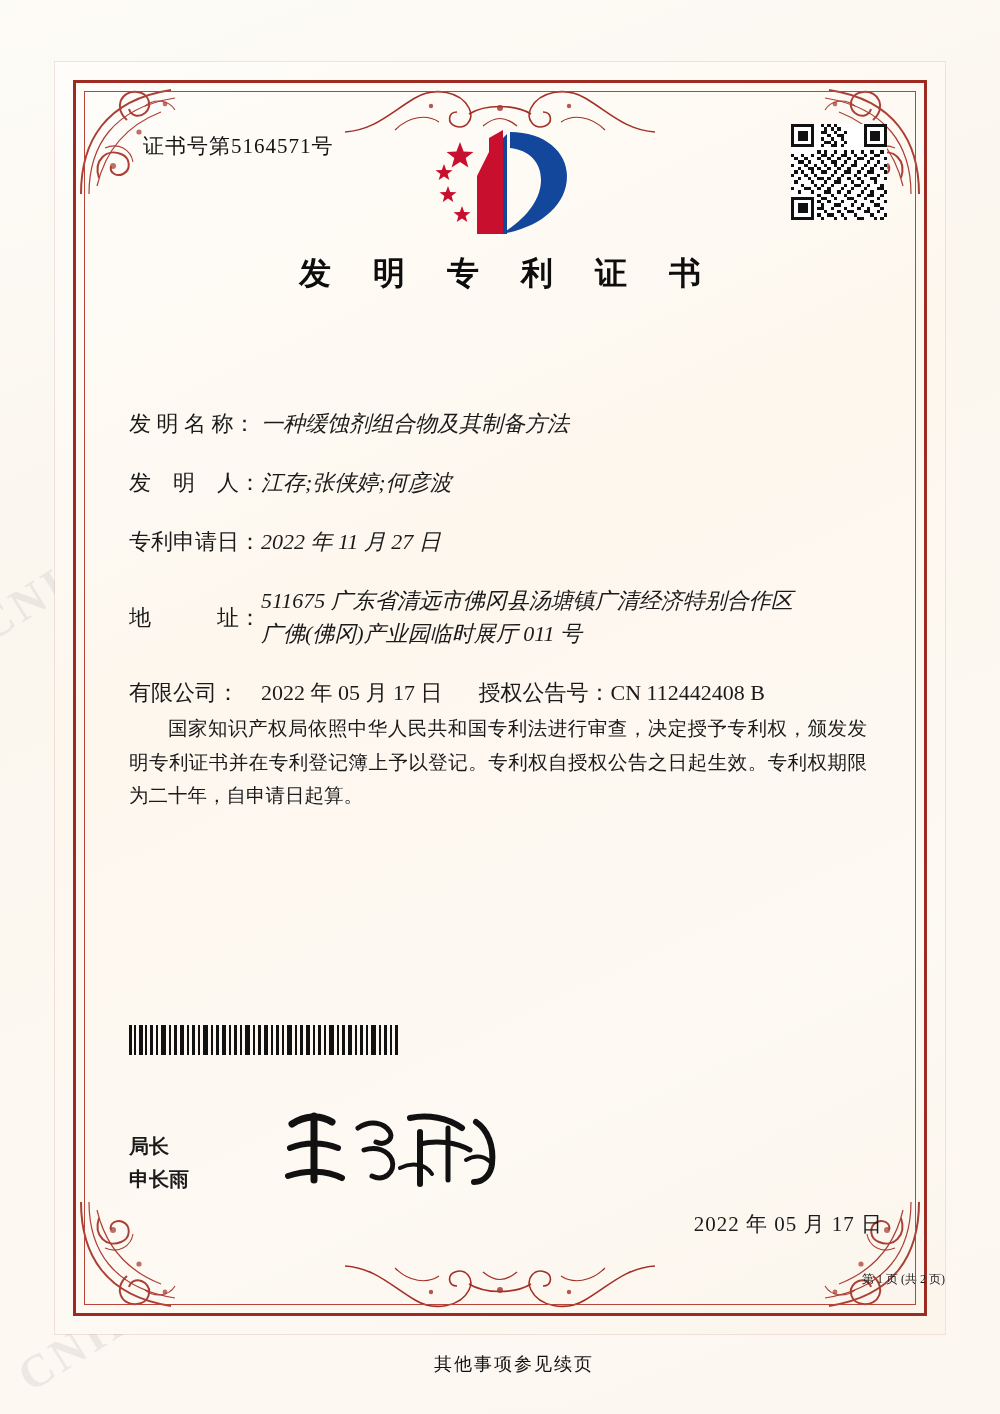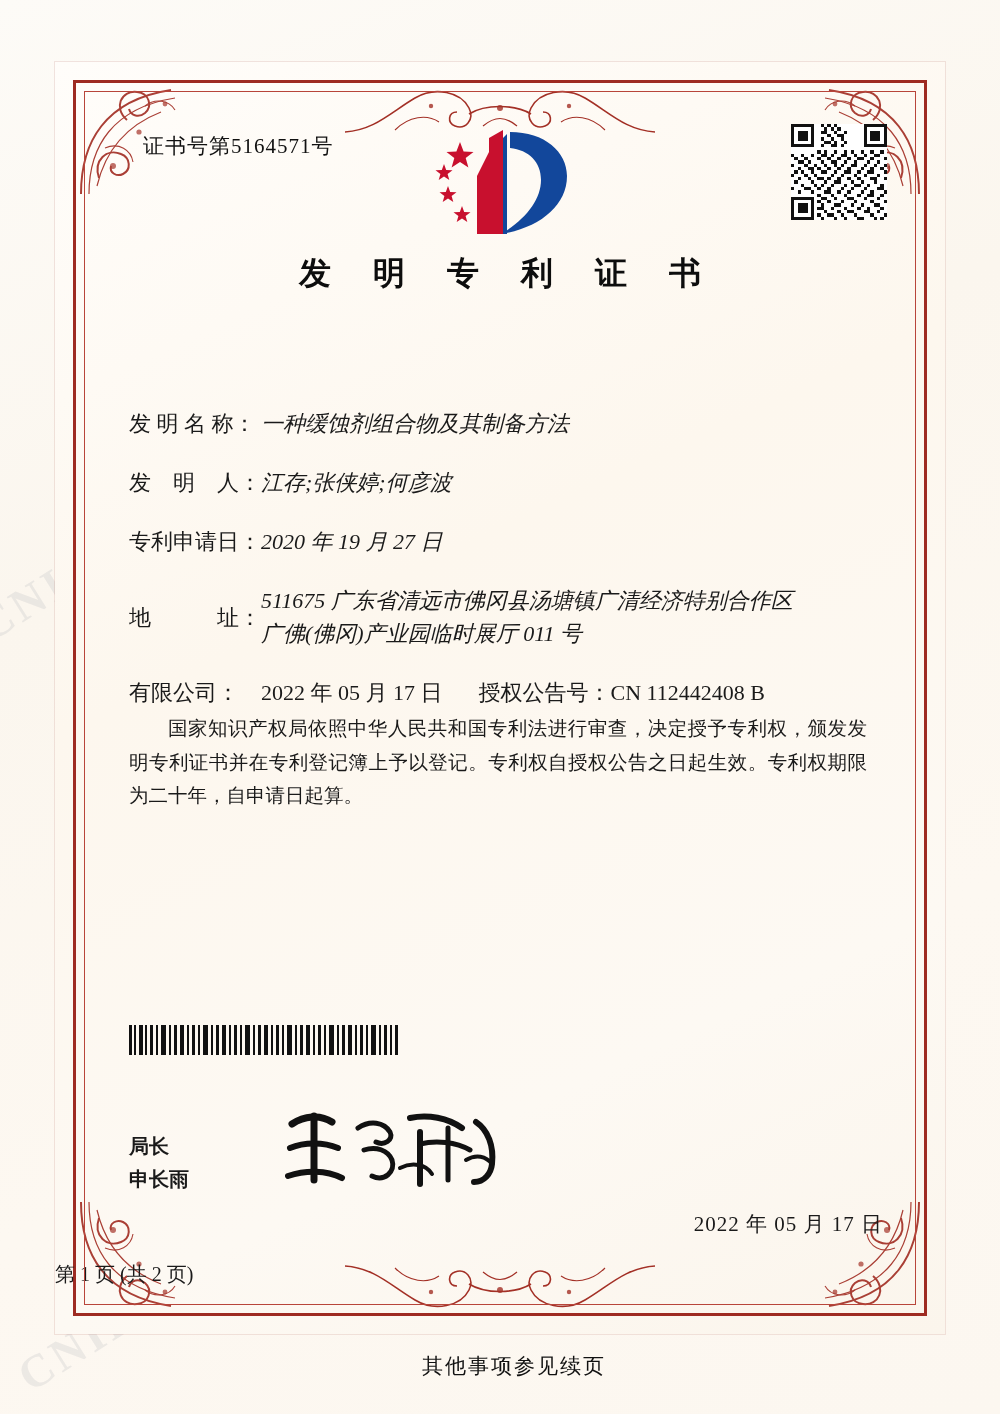--- a/index.html
+++ b/index.html
@@ -225,30 +225,30 @@
     font-size: 21px;
     letter-spacing: 1px;
   }
 
   
   .page-no {
     position: absolute;
     left: 0;
     right: 0;
     bottom: 46px;
-    text-align: left;
-    font-size: 20px;
+    text-align: right;
+    font-size: 12px;
   }
   .outside-note {
     position: absolute;
     left: 0;
     right: 0;
     top: 1352px;
     text-align: center;
-    font-size: 21px;
+    font-size: 18px;
     letter-spacing: 2px;
     color: #111;
     margin-left: 28px;
   }
 </style>
 </head>
 <body>
 
 <div class="page">
 
@@ -584,21 +584,21 @@
       </div>
 
       <div class="row">
         <div class="lbl">发　明　人：</div>
         <div class="val">江存;张侠婷;何彦波</div>
       </div>
 
 
       <div class="row">
         <div class="lbl">专利申请日：</div>
-        <div class="val">2020 年 19 月 27 日</div>
+        <div class="val">2022 年 11 月 27 日</div>
       </div>
 
 
       <div class="row">
         <div class="lbl">地　　　址：</div>
         <div class="val">
           <span>511675 广东省清远市佛冈县汤塘镇广清经济特别合作区</span>
           <span class="line2">广佛(佛冈)产业园临时展厅 011 号</span>
         </div>
       </div>

